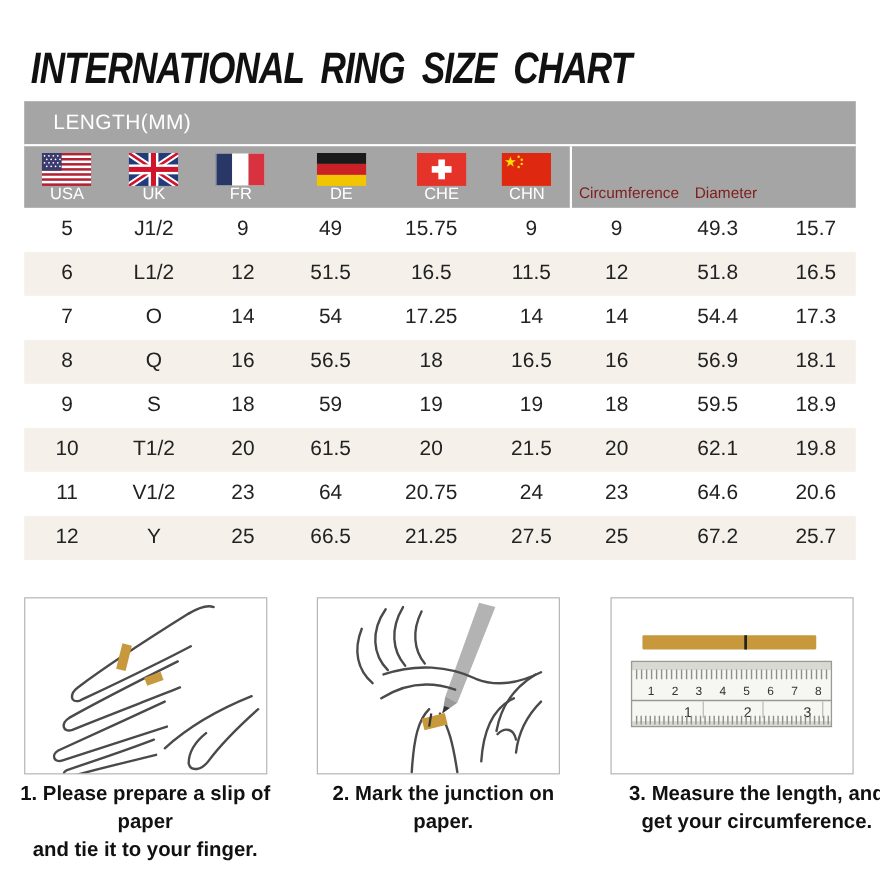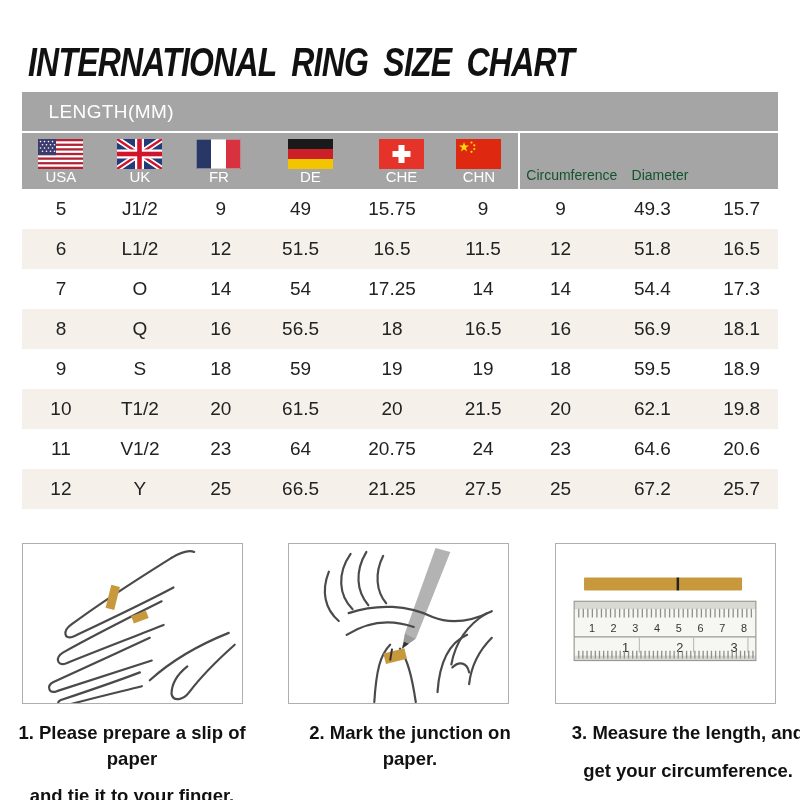--- a/index.html
+++ b/index.html
@@ -25,21 +25,21 @@
   .group-row{display:flex;height:41px;background:var(--header-bg);border-bottom:2px solid #fff;}
   .group-cell{display:flex;align-items:center;justify-content:center;color:#fff;
     font-size:20px;letter-spacing:0.4px;}
   .gc-countries{width:76.4%;border-right:2px solid #fff;}
   .gc-length{width:23.6%;font-size:19px;}
   .flag-row{display:flex;height:56px;background:var(--header-bg);}
   .flag-cell{display:flex;flex-direction:column;align-items:center;justify-content:space-between;
     padding:6px 0 5px;}
   .flag-cell svg{width:45px;height:30px;display:block;}
   .flag-label{color:#fff;font-size:15px;line-height:1;}
-  .len-cell{display:flex;align-items:flex-end;justify-content:center;color:#14532d;
+  .len-cell{display:flex;align-items:flex-end;justify-content:center;color:#7f1d1d;
     font-size:14px;padding-bottom:7px;line-height:1;}
   .len-first{border-left:2px solid #fff;}
 
   .c0{width:10.3%}.c1{width:10.6%}.c2{width:10.8%}.c3{width:10.3%}.c4{width:13.9%}
   .c5{width:10.2%}.c6{width:10.3%}.c7{width:14.0%}.c8{width:9.6%}
 
   .trow{display:flex;height:40px;align-items:center;background:#fff;}
   .trow.alt{background:var(--row-alt);}
   .trow span{display:block;text-align:center;font-size:19px;color:#222;}
 
@@ -48,23 +48,23 @@
     border:1px solid #aeaeb4;}
   .box-1{left:22px;}  .box-2{left:288px;}  .box-3{left:555px;}
   .step-box svg{width:100%;height:100%;display:block;}
   .sketch{stroke:var(--ink);fill:none;stroke-width:2.2;stroke-linecap:round;}
   .gold{fill:var(--gold);}
   .ruler-num{font-family:"Liberation Sans",sans-serif;fill:#333;}
 
   .step-caption{position:absolute;top:708px;text-align:center;font-weight:bold;
     font-size:18.5px;line-height:1.38;color:#111;}
   .cap-1{left:2px;width:260px;}
-  .cap-2{left:280px;width:260px;}
+  .cap-2{left:273px;width:260px;}
   .cap-3{left:558px;width:260px;}
-  .cap-line{display:block;margin-top:12px;}
+  .cap-line{display:block;}
 </style>
 </head>
 <body>
 
 <div class="page">
 
   <div class="page-title">INTERNATIONAL RING SIZE CHART</div>
 
   <div class="chart-table">
 

